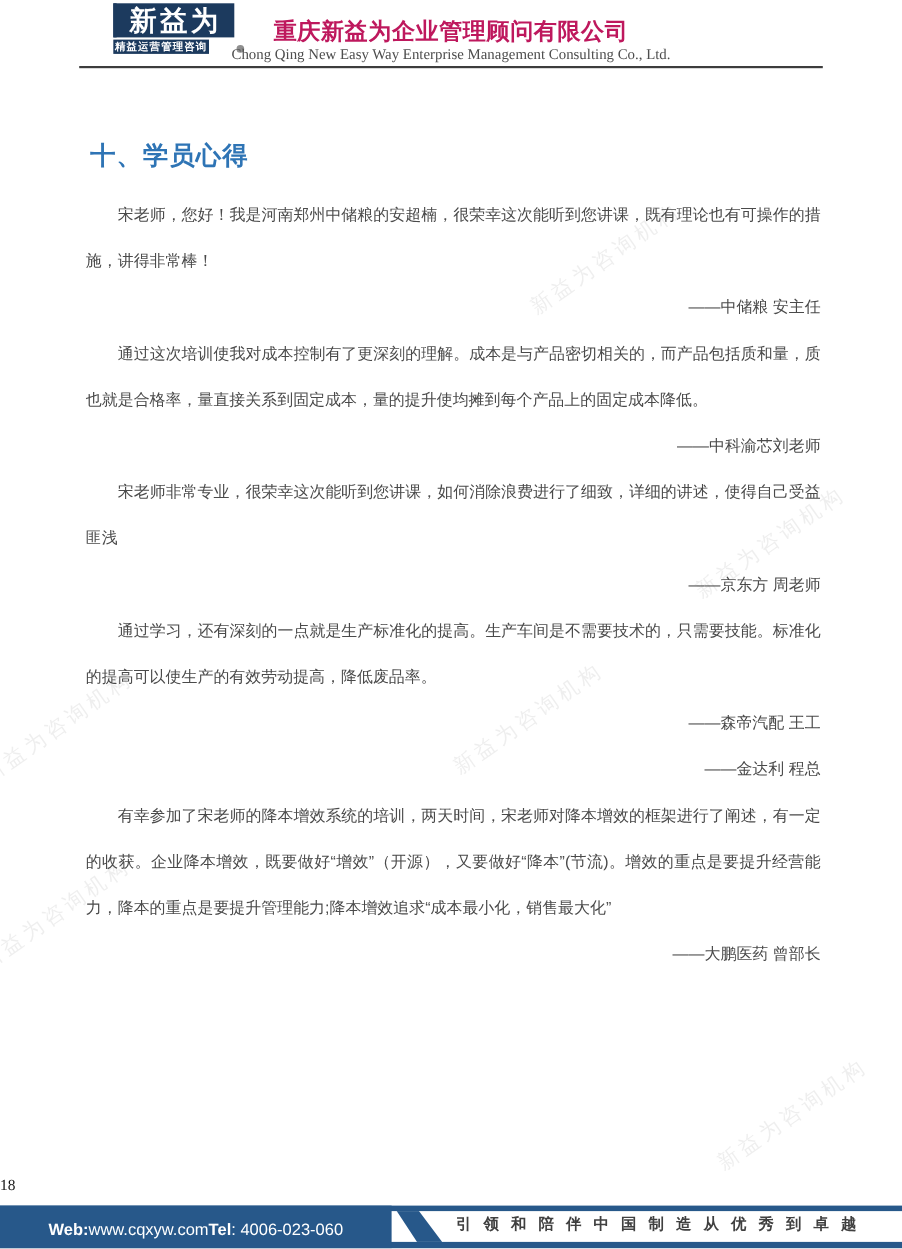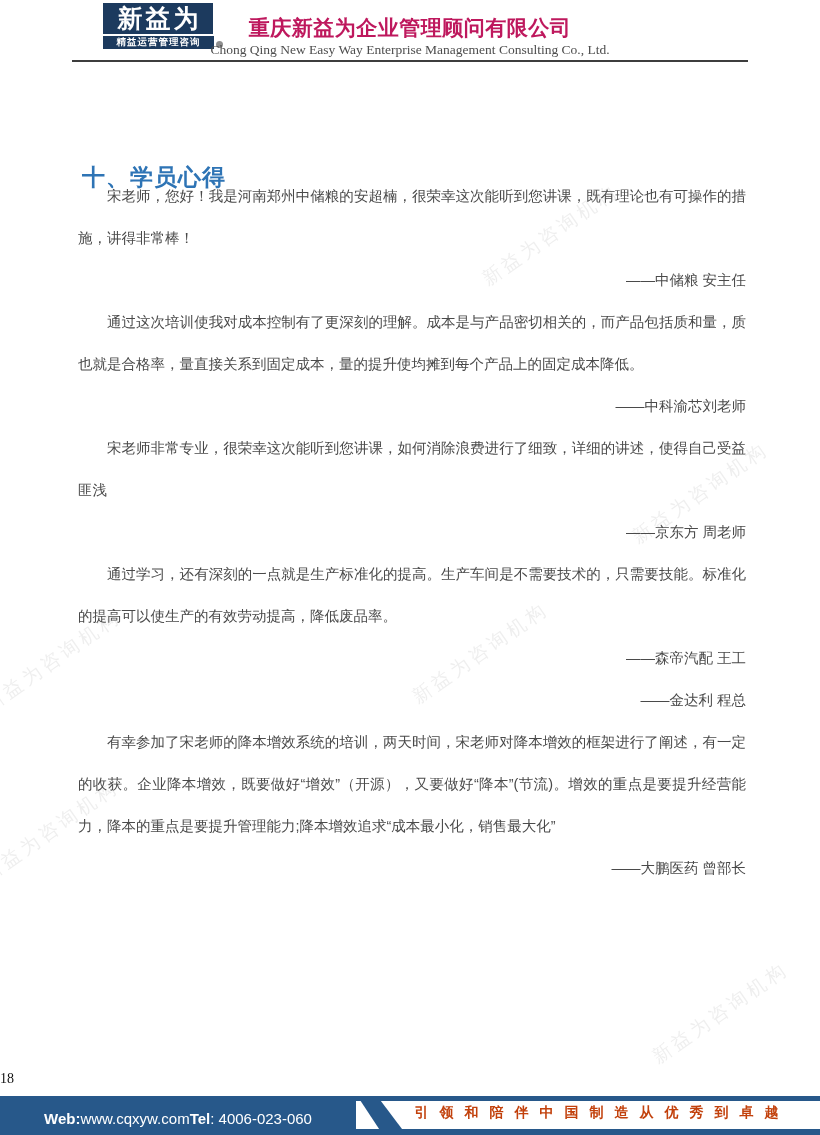--- a/index.html
+++ b/index.html
@@ -11,21 +11,21 @@
 
   
   .logo { position:absolute; left:103px; top:3px; }
   .logo-main {
     width:107px; height:31px; background:#1c3a5e; color:#fff;
     display:flex; align-items:center; justify-content:center;
     font-size:25px; font-weight:bold; letter-spacing:3px;
     border-left:3px solid #1c3a5e;
   }
   .logo-sub {
-    width:111px; height:13px; background:#1c3a5e; color:#fff;
+    width:87px; height:13px; background:#1c3a5e; color:#fff;
     margin-top:2px; display:flex; align-items:center; justify-content:center;
     font-size:9.5px; font-weight:bold; letter-spacing:1px; white-space:nowrap;
   }
   .logo-dot {
     position:absolute; right:-9px; bottom:1px; width:7px; height:7px;
     border-radius:50%; background:#8f8f8f;
   }
   .company-cn {
     position:absolute; left:0; right:0; top:14px; text-align:center;
     font-size:21px; font-weight:bold; color:#be185d; letter-spacing:0.5px;
@@ -34,21 +34,21 @@
     position:absolute; left:0; right:0; top:42px; text-align:center;
     font-family:"Liberation Serif", serif; font-size:13.5px; color:#4d4d4d;
   }
   .header-rule {
     position:absolute; left:72px; right:72px; top:60px; height:2px; background:#3d3d3d;
   }
 
   
   .section-title {
     position:absolute; left:82px; top:126px;
-    font-size:23px; font-weight:bold; color:#2e74b5; letter-spacing:1px;margin-top:36px;
+    font-size:23px; font-weight:bold; color:#2e74b5; letter-spacing:1px;
   }
   .testimonials {
     position:absolute; left:78px; top:175px; width:668px;
     font-size:14.5px; color:#4a4a4a; line-height:42px;
   }
   .t-text   { margin:0; text-indent:2em; text-align:justify; }
   .t-attr   { margin:0; text-align:right; }
 
   
   .wm {
@@ -73,21 +73,21 @@
     display:flex; align-items:center; justify-content:center; padding-top:6px;
     box-sizing:border-box; color:#fff; font-size:15px; white-space:nowrap;
   }
   .footer-banner .lbl { font-weight:bold; }
   .footer-fold {
     position:absolute; left:358px; top:1101px; width:44px; height:28px; background:#27588a;
     clip-path:polygon(6% 0, 52% 0, 100% 100%, 48% 100%);
   }
   .footer-slogan {
     position:absolute; left:404px; width:396px; top:1104px; text-align:center;
-    font-size:14px; font-weight:bold; color:#c2410c; letter-spacing:11px;
+    font-size:14px; font-weight:bold; color:#404040; letter-spacing:11px;
     white-space:nowrap;
   }
 </style>
 </head>
 <body>
 
 <div class="page">
 
   <span class="wm" style="left:-28px; top:648px;">新益为咨询机构</span>
   <span class="wm" style="left:-30px; top:818px;">新益为咨询机构</span>

